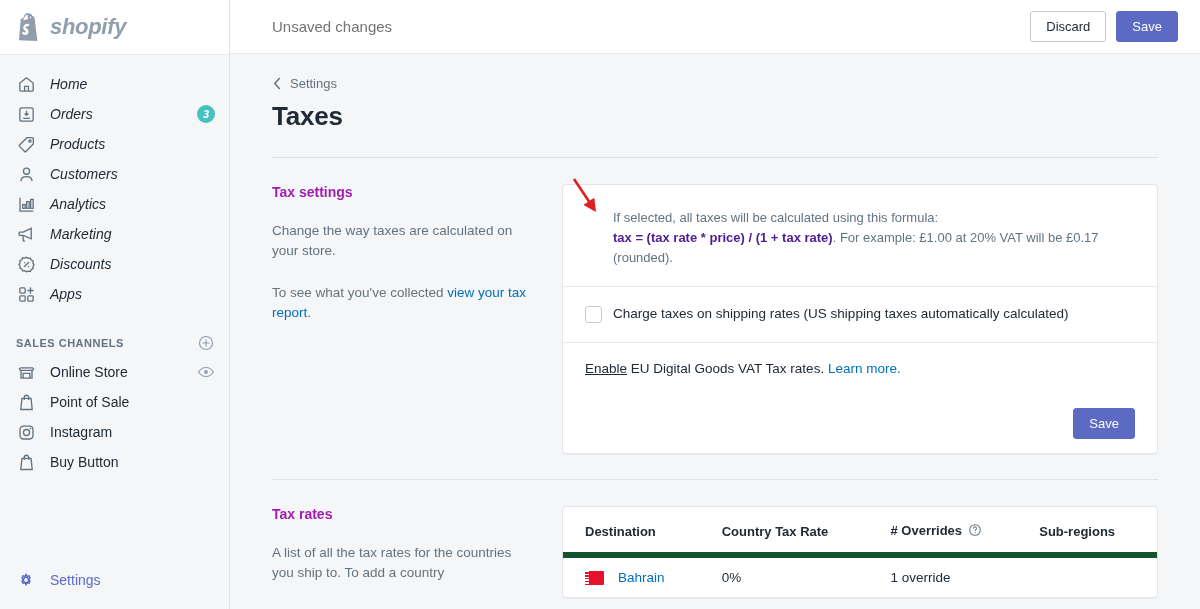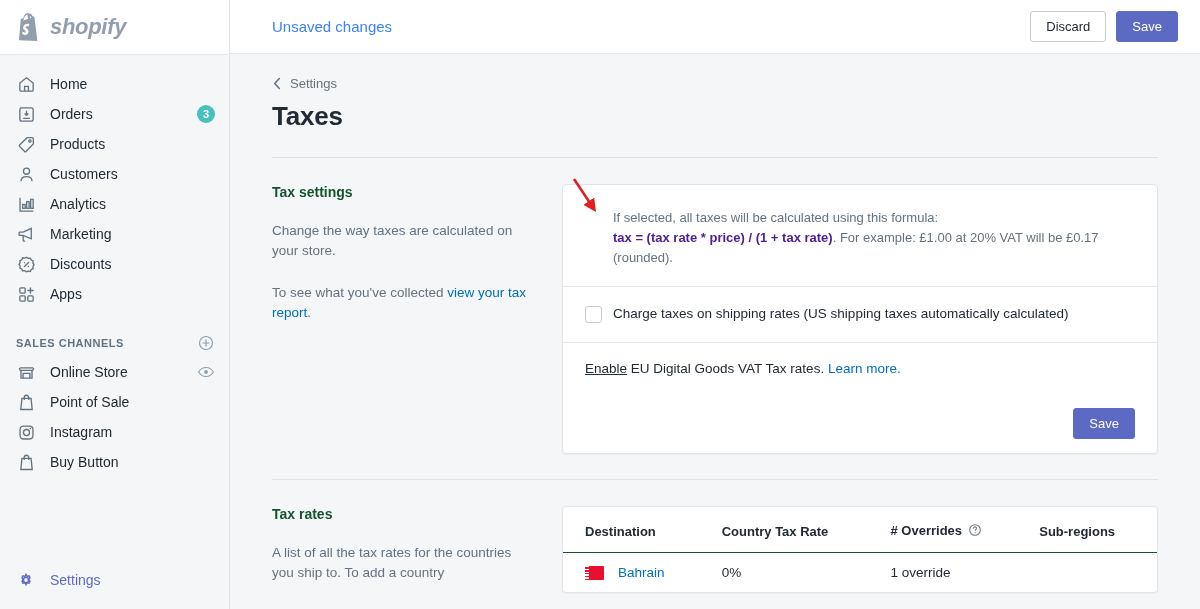--- a/index.html
+++ b/index.html
@@ -21,21 +21,21 @@
   .logo-bar {
     height: 55px; display: flex; align-items: center;
     padding-left: 16px; background: #ffffff;
     border-bottom: 1px solid #e6e9ec;
   }
   .logo-bag { width: 26px; height: 28px; flex: 0 0 26px; }
   .logo-word {
     font-size: 22px; font-style: italic; font-weight: bold;
     color: #919eab; margin-left: 8px; letter-spacing: -0.3px;
   }
-  .nav { padding-top: 14px; }
+  .nav { padding-top: 14px; font-style: italic; }
   .nav-item {
     display: flex; align-items: center;
     height: 30px; padding: 0 14px 0 16px;
     color: #212b36; font-size: 14px; cursor: pointer;
     position: relative;
   }
   .nav-icon {
     width: 20px; height: 20px; flex: 0 0 20px;
     margin-right: 14px; display: flex;
     align-items: center; justify-content: center;
@@ -63,21 +63,21 @@
   .settings-row { position: absolute; bottom: 14px; left: 0; right: 0; }
 
   
   .main { flex: 1; height: 609px; display: flex; flex-direction: column; overflow: hidden; }
   .topbar {
     height: 54px; flex: 0 0 54px; background: #ffffff;
     border-bottom: 1px solid #e6e9ec;
     display: flex; align-items: center;
     padding: 0 22px 0 42px;
   }
-  .topbar-title { flex: 1; font-size: 15px; color: #3b82f6; }
+  .topbar-title { flex: 1; font-size: 15px; color: #737373; }
   .btn {
     font-family: "Liberation Sans", sans-serif;
     font-size: 13px; border-radius: 3px; cursor: pointer;
     padding: 7px 15px; line-height: 1.2;
   }
   .btn-default {
     background: #ffffff; color: #212b36;
     border: 1px solid #c4cdd5;
   }
   .btn-primary {
@@ -98,21 +98,21 @@
   .chev { margin-right: 7px; display: flex; }
   .page-title {
     font-size: 26px; font-weight: bold; color: #212b36;
     margin-top: 10px; letter-spacing: -0.2px;
   }
   .hr { height: 1px; background: #dfe3e8; margin-top: 25px; }
 
   .section { display: flex; padding-top: 26px; }
   .section-left { width: 290px; flex: 0 0 290px; padding-right: 30px; }
   .section-left h3 {
-    font-size: 14px; font-weight: bold; color: #14532d; margin-bottom: 14px;
+    font-size: 14px; font-weight: bold; color: #a21caf; margin-bottom: 14px;
   }
   .section-left p {
     font-size: 13.5px; color: #637381; line-height: 1.5; margin-bottom: 13px; margin-top: 21px;
   }
   .link { color: #006fbb; cursor: pointer; }
   .section-right { flex: 1; }
 
   .card {
     background: #ffffff; border: 1px solid #e1e4e8;
     border-radius: 4px; box-shadow: 0 1px 1px rgba(0,0,0,0.04);
@@ -135,21 +135,21 @@
   }
   .helper b { color: #4c1d95; font-weight: bold; }
   .enable-line { font-size: 13.5px; color: #212b36; }
   .u-link { text-decoration: underline; cursor: pointer; }
   .card-footer { padding: 14px 22px; display: flex; justify-content: flex-end; }
 
   table { width: 100%; border-collapse: collapse; }
   th {
     text-align: left; font-size: 13px; font-weight: bold;
     color: #212b36; padding: 16px 10px 12px 10px;
-    border-bottom: 1px solid #14532d; white-space: nowrap;
+    border-bottom: 6px solid #14532d; white-space: nowrap;
   }
   td { font-size: 13.5px; color: #212b36; padding: 12px 10px; vertical-align: middle; }
   th:first-child, td:first-child { padding-left: 22px; }
   .ov-head { display: flex; align-items: flex-start; gap: 6px; }
   .dest { display: flex; align-items: center; }
   .flag {
     width: 19px; height: 14px; flex: 0 0 19px;
     margin-right: 14px; position: relative;
     background: #e8112d; border-radius: 1px;
   }

